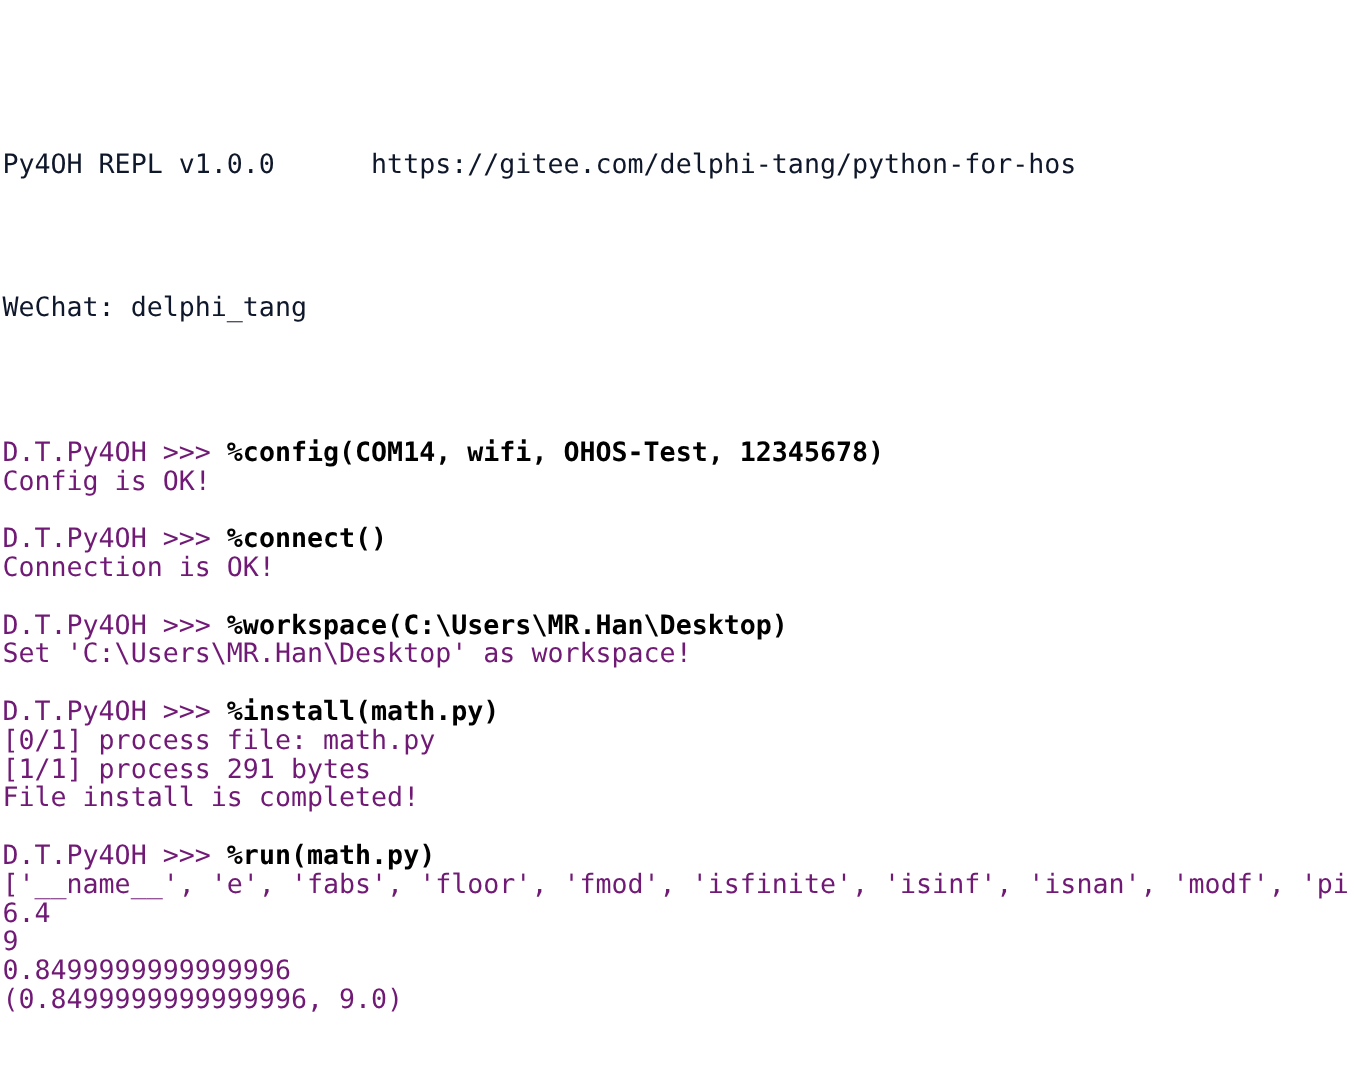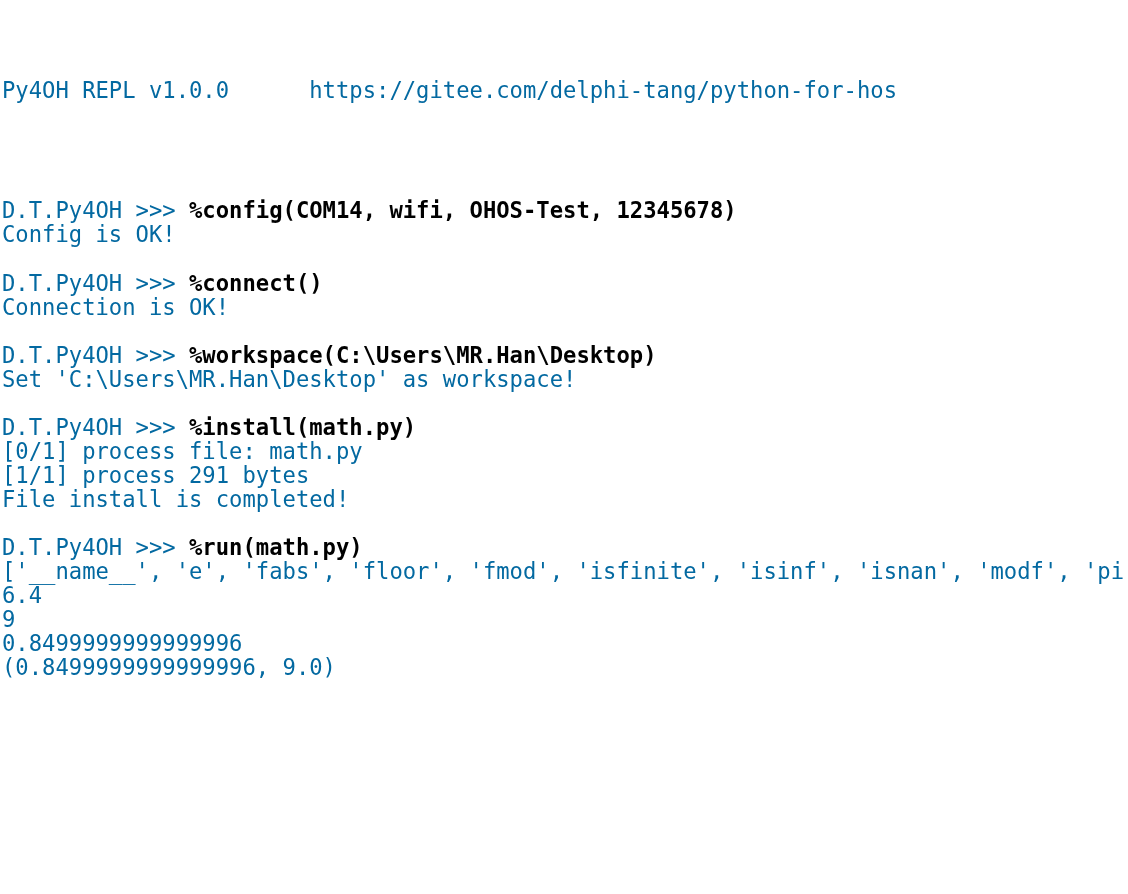--- a/index.html
+++ b/index.html
@@ -30,37 +30,39 @@
   .line {
     height: 24.05px;
     white-space: pre;
     font-family: "DejaVu Sans Mono", "Liberation Mono", monospace;
   }
   .line.blank {
     height: 24.05px;
   }
   .prompt {
     font-weight: normal;
-    color: #0369a1;
+    color: #701a75;
   }
   .cmd {
     font-weight: bold;
     color: #000000;
   }
   .out {
     font-weight: normal;
-    color: #0369a1;
+    color: #701a75;
   }
   .banner {
     font-weight: normal;
-    color: #0369a1;
+    color: #0f172a;
+    margin-top: 47px;
   }
 </style>
 </head>
 <body>
 
 <div id="terminal">
 
   <div class="line banner">Py4OH REPL v1.0.0      https://gitee.com/delphi-tang/python-for-hos</div>
+  <div class="line banner">WeChat: delphi_tang</div>
 
   <div id="session-blocks"><div class="line blank">&nbsp;</div><div class="line"><span class="prompt">D.T.Py4OH &gt;&gt;&gt; </span><span class="cmd">%config(COM14, wifi, OHOS-Test, 12345678)</span></div><div class="line out">Config is OK!</div><div class="line blank">&nbsp;</div><div class="line"><span class="prompt">D.T.Py4OH &gt;&gt;&gt; </span><span class="cmd">%connect()</span></div><div class="line out">Connection is OK!</div><div class="line blank">&nbsp;</div><div class="line"><span class="prompt">D.T.Py4OH &gt;&gt;&gt; </span><span class="cmd">%workspace(C:\Users\MR.Han\Desktop)</span></div><div class="line out">Set 'C:\Users\MR.Han\Desktop' as workspace!</div><div class="line blank">&nbsp;</div><div class="line"><span class="prompt">D.T.Py4OH &gt;&gt;&gt; </span><span class="cmd">%install(math.py)</span></div><div class="line out">[0/1] process file: math.py</div><div class="line out">[1/1] process 291 bytes</div><div class="line out">File install is completed!</div><div class="line blank">&nbsp;</div><div class="line"><span class="prompt">D.T.Py4OH &gt;&gt;&gt; </span><span class="cmd">%run(math.py)</span></div><div class="line out">['__name__', 'e', 'fabs', 'floor', 'fmod', 'isfinite', 'isinf', 'isnan', 'modf', 'pi']</div><div class="line out">6.4</div><div class="line out">9</div><div class="line out">0.8499999999999996</div><div class="line out">(0.8499999999999996, 9.0)</div></div>
 
 </div>
 
 </body></html>

